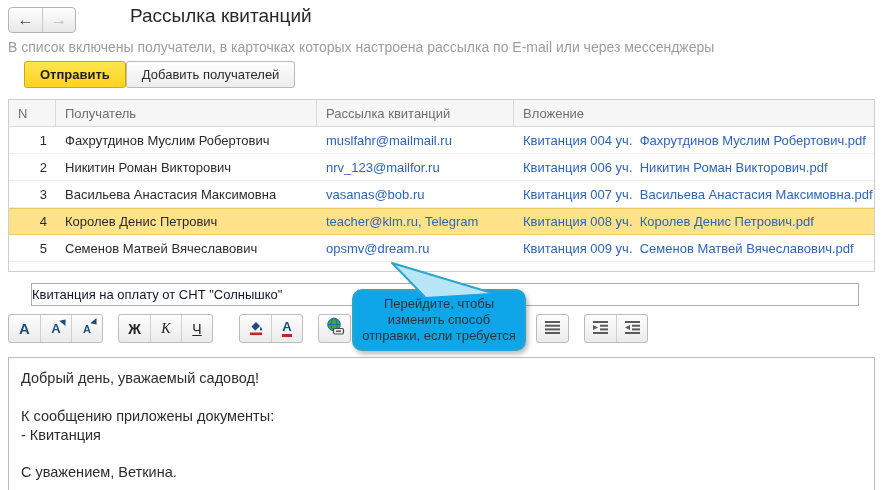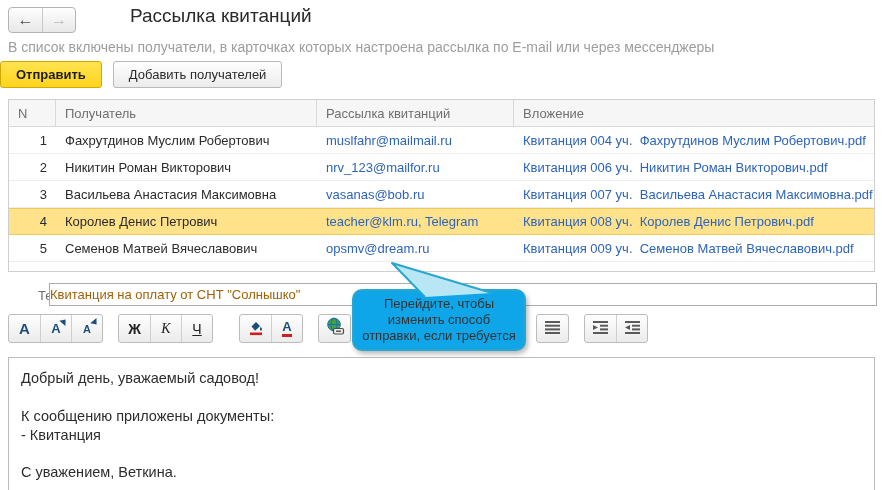--- a/index.html
+++ b/index.html
@@ -13,21 +13,21 @@
   .nav-btn { width:33px; height:24px; display:flex; align-items:center; justify-content:center;
     font-size:16px; font-weight:bold; cursor:pointer; }
   .nav-btn + .nav-btn { border-left:1px solid #c9c9c9; }
   .nav-back { color:#4d4d4d; }
   .nav-fwd { color:#bdbdbd; }
 
   .page-title { position:absolute; left:130px; top:5px; font-size:19px; color:#2a2a2a; }
   .page-subtitle { position:absolute; left:8px; top:39px; font-size:14px; color:#9d9d9d; }
 
   
-  .actions { position:absolute; left:0; top:61px; display:flex; gap:11px; }
+  .actions { position:absolute; left:24px; top:61px; display:flex; }
   .btn { height:27px; padding:0 15px; border-radius:3px; font-size:13px;
     display:flex; align-items:center; cursor:pointer; }
   .btn-primary { background:linear-gradient(#ffe450,#fed31d); border:1px solid #cfa900;
     font-weight:bold; color:#1d1d1d; }
   .btn-secondary { background:linear-gradient(#fefefe,#ececec); border:1px solid #b9b9b9; color:#2b2b2b; }
 
   
   .grid { position:absolute; left:8px; top:99px; width:867px; height:173px;
     border:1px solid #cfcfcf; background:#fff; overflow:hidden; }
   .thead { display:flex; height:27px; background:#f6f6f6; border-bottom:1px solid #dadada;
@@ -40,22 +40,22 @@
   .td { padding:0 9px; overflow:hidden; white-space:nowrap; }
   .col-n { width:47px; }
   .td.col-n { text-align:right; }
   .col-recipient { width:261px; }
   .col-delivery { width:197px; }
   .col-attachment { flex:1; }
   a.lnk { color:#2d64bb; white-space:pre; cursor:pointer; }
 
   
   .subject-label { position:absolute; left:10px; top:288px; font-size:13px; color:#6f6f6f;margin-left:28px; }
-  .subject-input { position:absolute; left:49px; top:283px; width:828px; height:23px;
-    border:1px solid #acacac; font-size:13px; color:#a16207; padding:0 0;
+  .subject-input { position:absolute; left:31px; top:283px; width:828px; height:23px;
+    border:1px solid #acacac; font-size:13px; color:#0f172a; padding:0 0;
     font-family:"Liberation Sans", sans-serif; background:#fff; }
 
   
   .toolbar { position:absolute; left:8px; top:314px; height:30px; }
   .tb { display:flex; border:1px solid #bcbcbc; border-radius:3px;
     background:linear-gradient(#fefefe,#ebebeb); height:29px; position:absolute; }
   .tb-btn { width:31px; display:flex; align-items:center; justify-content:center;
     position:relative; cursor:pointer; }
   .tb-btn + .tb-btn { border-left:1px solid #cfcfcf; }
   .g-font  { left:0; }

